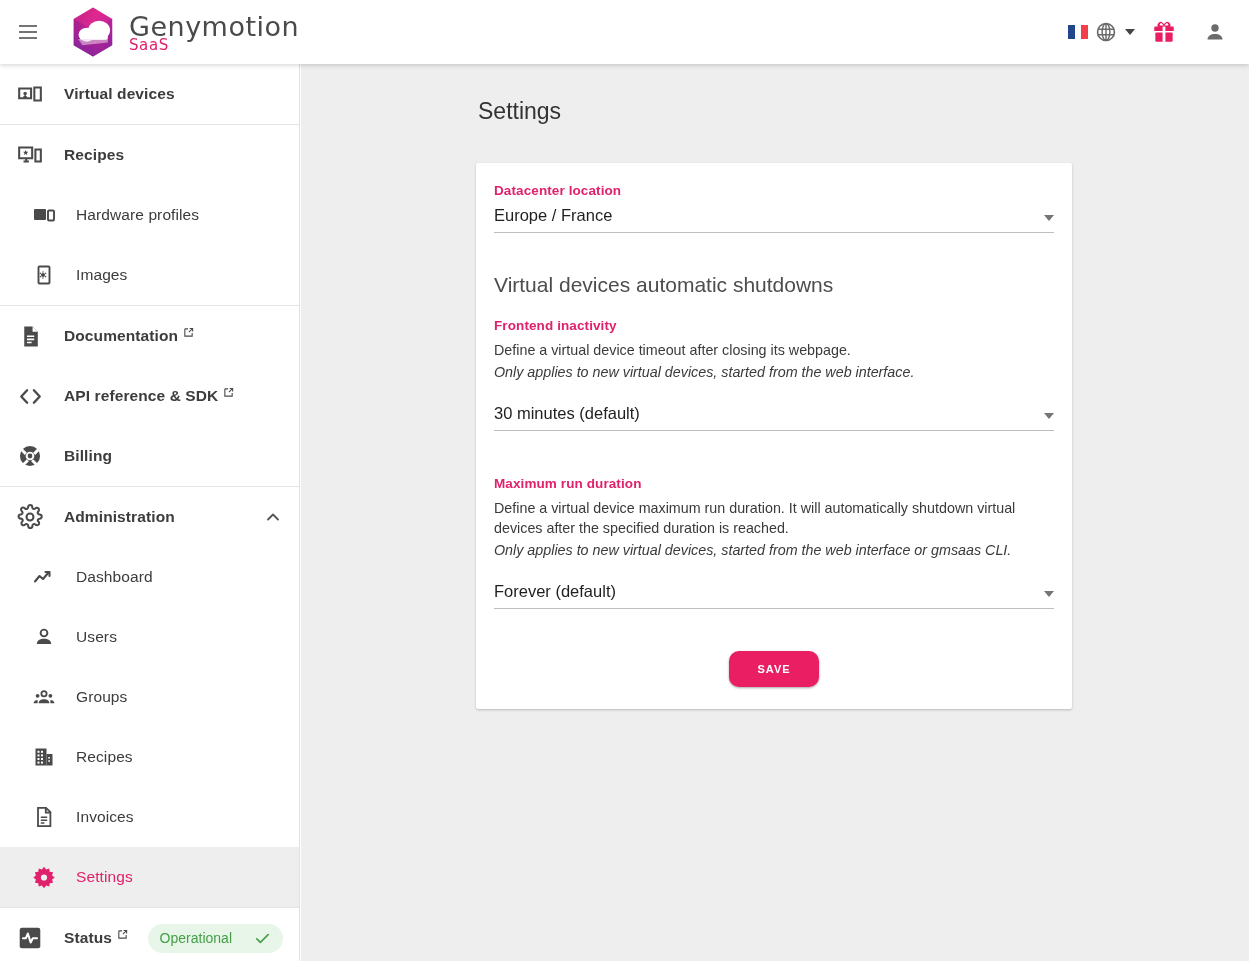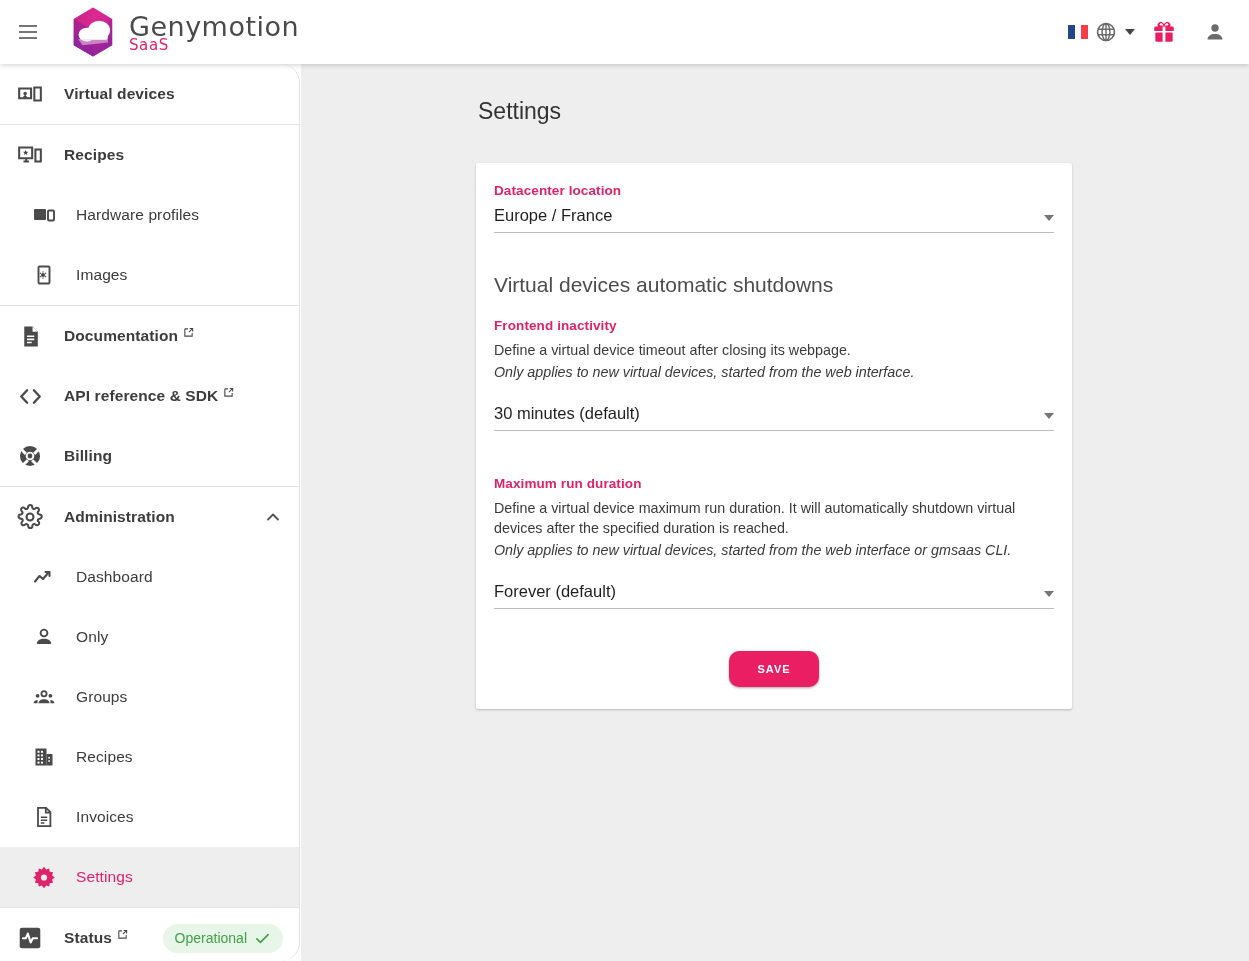--- a/index.html
+++ b/index.html
@@ -57,21 +57,21 @@
     border-left: 5px solid transparent; border-right: 5px solid transparent;
     border-top: 6px solid #444;
   }
   .gift-btn { padding: 6px 12px; cursor: pointer; display:flex; align-items:center; }
   .acct-btn { padding: 6px 8px; cursor: pointer; display:flex; align-items:center; margin-left: 6px;}
 
   
   .sidebar {
     position: absolute; top: 64px; left: 0; width: 300px; height: 897px;
     background: #ffffff; border-right: 1px solid #e0e0e0;
-    overflow: hidden; z-index: 20; border-radius: 19px;
+    overflow: hidden; z-index: 20;
   }
   .nav-group { border-bottom: 1px solid #e4e4e4; }
   .nav-group.last { border-bottom: none; }
   .nav-item {
     display: flex; align-items: center; height: 60px; padding: 0 16px;
     cursor: pointer; position: relative;
   }
   .nav-item.active { background: #eeeeee; }
   .nav-ico {
     width: 28px; min-width: 28px; height: 28px; display: flex;
@@ -83,21 +83,21 @@
     font-size: 15.5px; color: #3c3c3c; font-weight: 700; letter-spacing: 0.1px;
   }
   .nav-item.sub .nav-label { font-weight: 400; font-size: 15.5px; color: #3c3c3c; }
   .nav-item.active .nav-label { color: #e0216b; font-weight: 400; }
   .nav-item.active .nav-ico { color: #e0216b; }
   .ext-ico { margin-left: 5px; display: inline-flex; vertical-align: super; position: relative; top: -4px; }
   .chev { margin-left: auto; color: #555; display: flex; align-items: center; }
   .badge-status {
     margin-left: auto; background: #e8f5e9; color: #43a047;
     border-radius: 16px; padding: 6px 12px; font-size: 14px;
-    display: flex; align-items: center; gap: 7px; font-weight: 400;
+    display: flex; align-items: center; gap: 22px; font-weight: 400;
   }
 
   
   .main {
     position: absolute; top: 64px; left: 301px; width: 948px; height: 897px;
     background: #eeeeee; overflow: hidden;
   }
   .page-title {
     position: absolute; left: 177px; top: 34px;
     font-size: 23px; color: #333333; font-weight: 400;
@@ -338,21 +338,21 @@
         <span class="nav-label">Dashboard</span>
       </div>
 
       <div class="nav-item sub">
         <span class="nav-ico">
           <svg width="24" height="24" viewBox="0 0 24 24">
             <circle cx="12" cy="8" r="3.4" fill="none" stroke="#4a4a4a" stroke-width="1.9"></circle>
             <path d="M4.8 19c0-3.4 3.3-5.2 7.2-5.2s7.2 1.8 7.2 5.2z" fill="#4a4a4a"></path>
           </svg>
         </span>
-        <span class="nav-label">Only</span>
+        <span class="nav-label">Users</span>
       </div>
 
       <div class="nav-item sub">
         <span class="nav-ico">
           <svg width="25" height="25" viewBox="0 0 24 24">
             <circle cx="12" cy="8.2" r="2.6" fill="none" stroke="#4a4a4a" stroke-width="1.8"></circle>
             <path d="M6.6 17.8c0-2.7 2.5-4 5.4-4s5.4 1.3 5.4 4z" fill="#4a4a4a"></path>
             <circle cx="5.6" cy="10.3" r="1.9" fill="#4a4a4a"></circle>
             <circle cx="18.4" cy="10.3" r="1.9" fill="#4a4a4a"></circle>
             <path d="M1.6 17.8c0-2 1.6-3.3 4-3.3v3.3zM22.4 17.8c0-2-1.6-3.3-4-3.3v3.3z" fill="#4a4a4a"></path>

